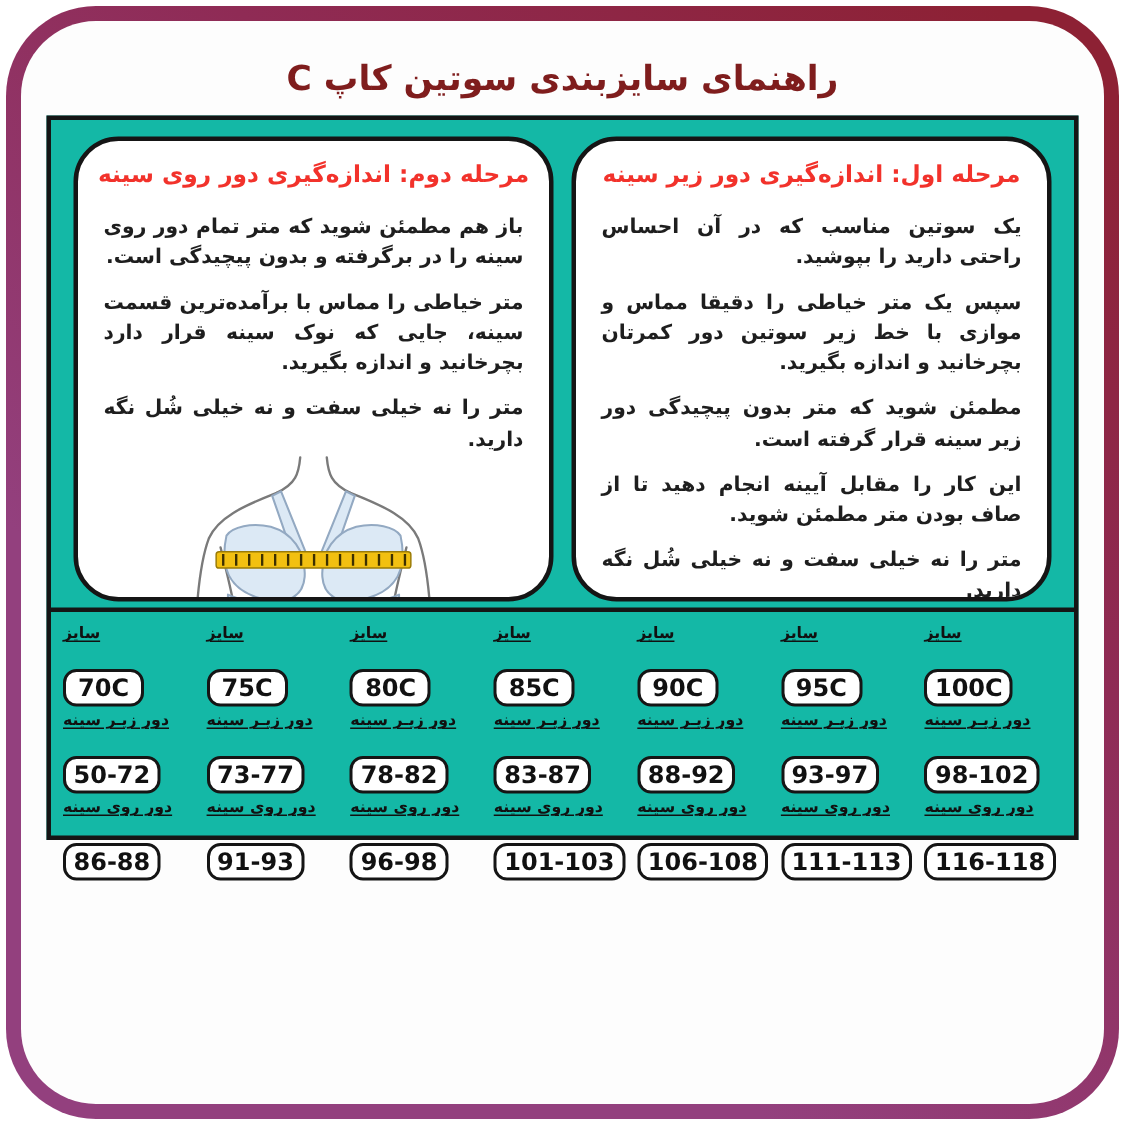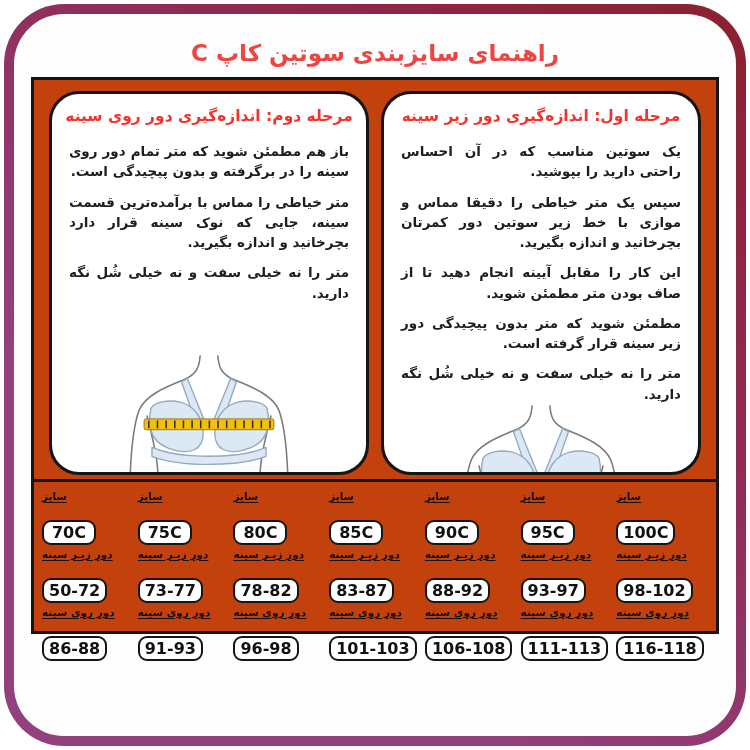--- a/index.html
+++ b/index.html
@@ -11,25 +11,25 @@
     position:absolute;inset:4px;border-radius:60px;
     background:linear-gradient(38deg,#93407e 30%,#8f2b55 65%,#8d2134 95%);
     padding:10px;box-sizing:border-box;
   }
   .inner{
     width:100%;height:100%;background:#fdfdfd;border-radius:50px;
     box-sizing:border-box;padding:14px 17px 0;
   }
   .title{
     direction:rtl;text-align:center;font-size:23px;font-weight:700;
-    color:#ef4444;margin:12px 0 11px;letter-spacing:0;
+    color:#7f1d1d;margin:12px 0 11px;letter-spacing:0;
   }
   .content-box{
-    border:3px solid #151515;height:557px;box-sizing:border-box;
-    display:flex;flex-direction:column;background:#c2410c;
+    border:3px solid #151515;height:483px;box-sizing:border-box;
+    display:flex;flex-direction:column;background:#14b8a6;
   }
   .panels{
     flex:1;display:flex;gap:12px;padding:11px 15px 4px;min-height:0;
   }
   .panel{
     flex:1;border:3px solid #151515;border-radius:30px;direction:rtl;
     display:flex;flex-direction:column;overflow:hidden;min-width:0;background:#fff;
   }
   .panel-header{
     color:#f2322b;font-weight:700;font-size:15.5px;text-align:center;
@@ -98,22 +98,22 @@
               <line x1="58" y1="71.5" x2="183" y2="71.5" stroke="#3d3000" stroke-width="8" stroke-dasharray="1.6,7.2"></line>
             </g>
           </svg>
         </section>
 
         <section class="panel">
           <h2 class="panel-header">مرحله اول: اندازه‌گیری دور زیر سینه</h2>
           <div class="panel-body">
             <p>یک سوتین مناسب که در آن احساس راحتی دارید را بپوشید.</p>
             <p>سپس یک متر خیاطی را دقیقا مماس و موازی با خط زیر سوتین دور کمرتان بچرخانید و اندازه بگیرید.</p>
+            <p>مطمئن شوید که متر بدون پیچیدگی دور زیر سینه قرار گرفته است.</p>
             <p>این کار را مقابل آیینه انجام دهید تا از صاف بودن متر مطمئن شوید.</p>
-            <p>مطمئن شوید که متر بدون پیچیدگی دور زیر سینه قرار گرفته است.</p>
             <p>متر را نه خیلی سفت و نه خیلی شُل نگه دارید.</p>
           </div>
           <svg width="236" height="118" viewBox="0 0 240 120">
             <g fill="none" stroke="#7a7a7a" stroke-width="1.6" stroke-linecap="round">
               <path d="M111,2 C110,13 108,20 95,26"></path>
               <path d="M129,2 C130,13 132,20 145,26"></path>
               <path d="M95,26 C72,35 55,43 49,57 C43,73 41,97 40,120"></path>
               <path d="M145,26 C168,35 185,43 191,57 C197,73 199,97 200,120"></path>
               <path d="M57,63 C63,87 67,103 68,120"></path>
               <path d="M183,63 C177,87 173,103 172,120"></path>

